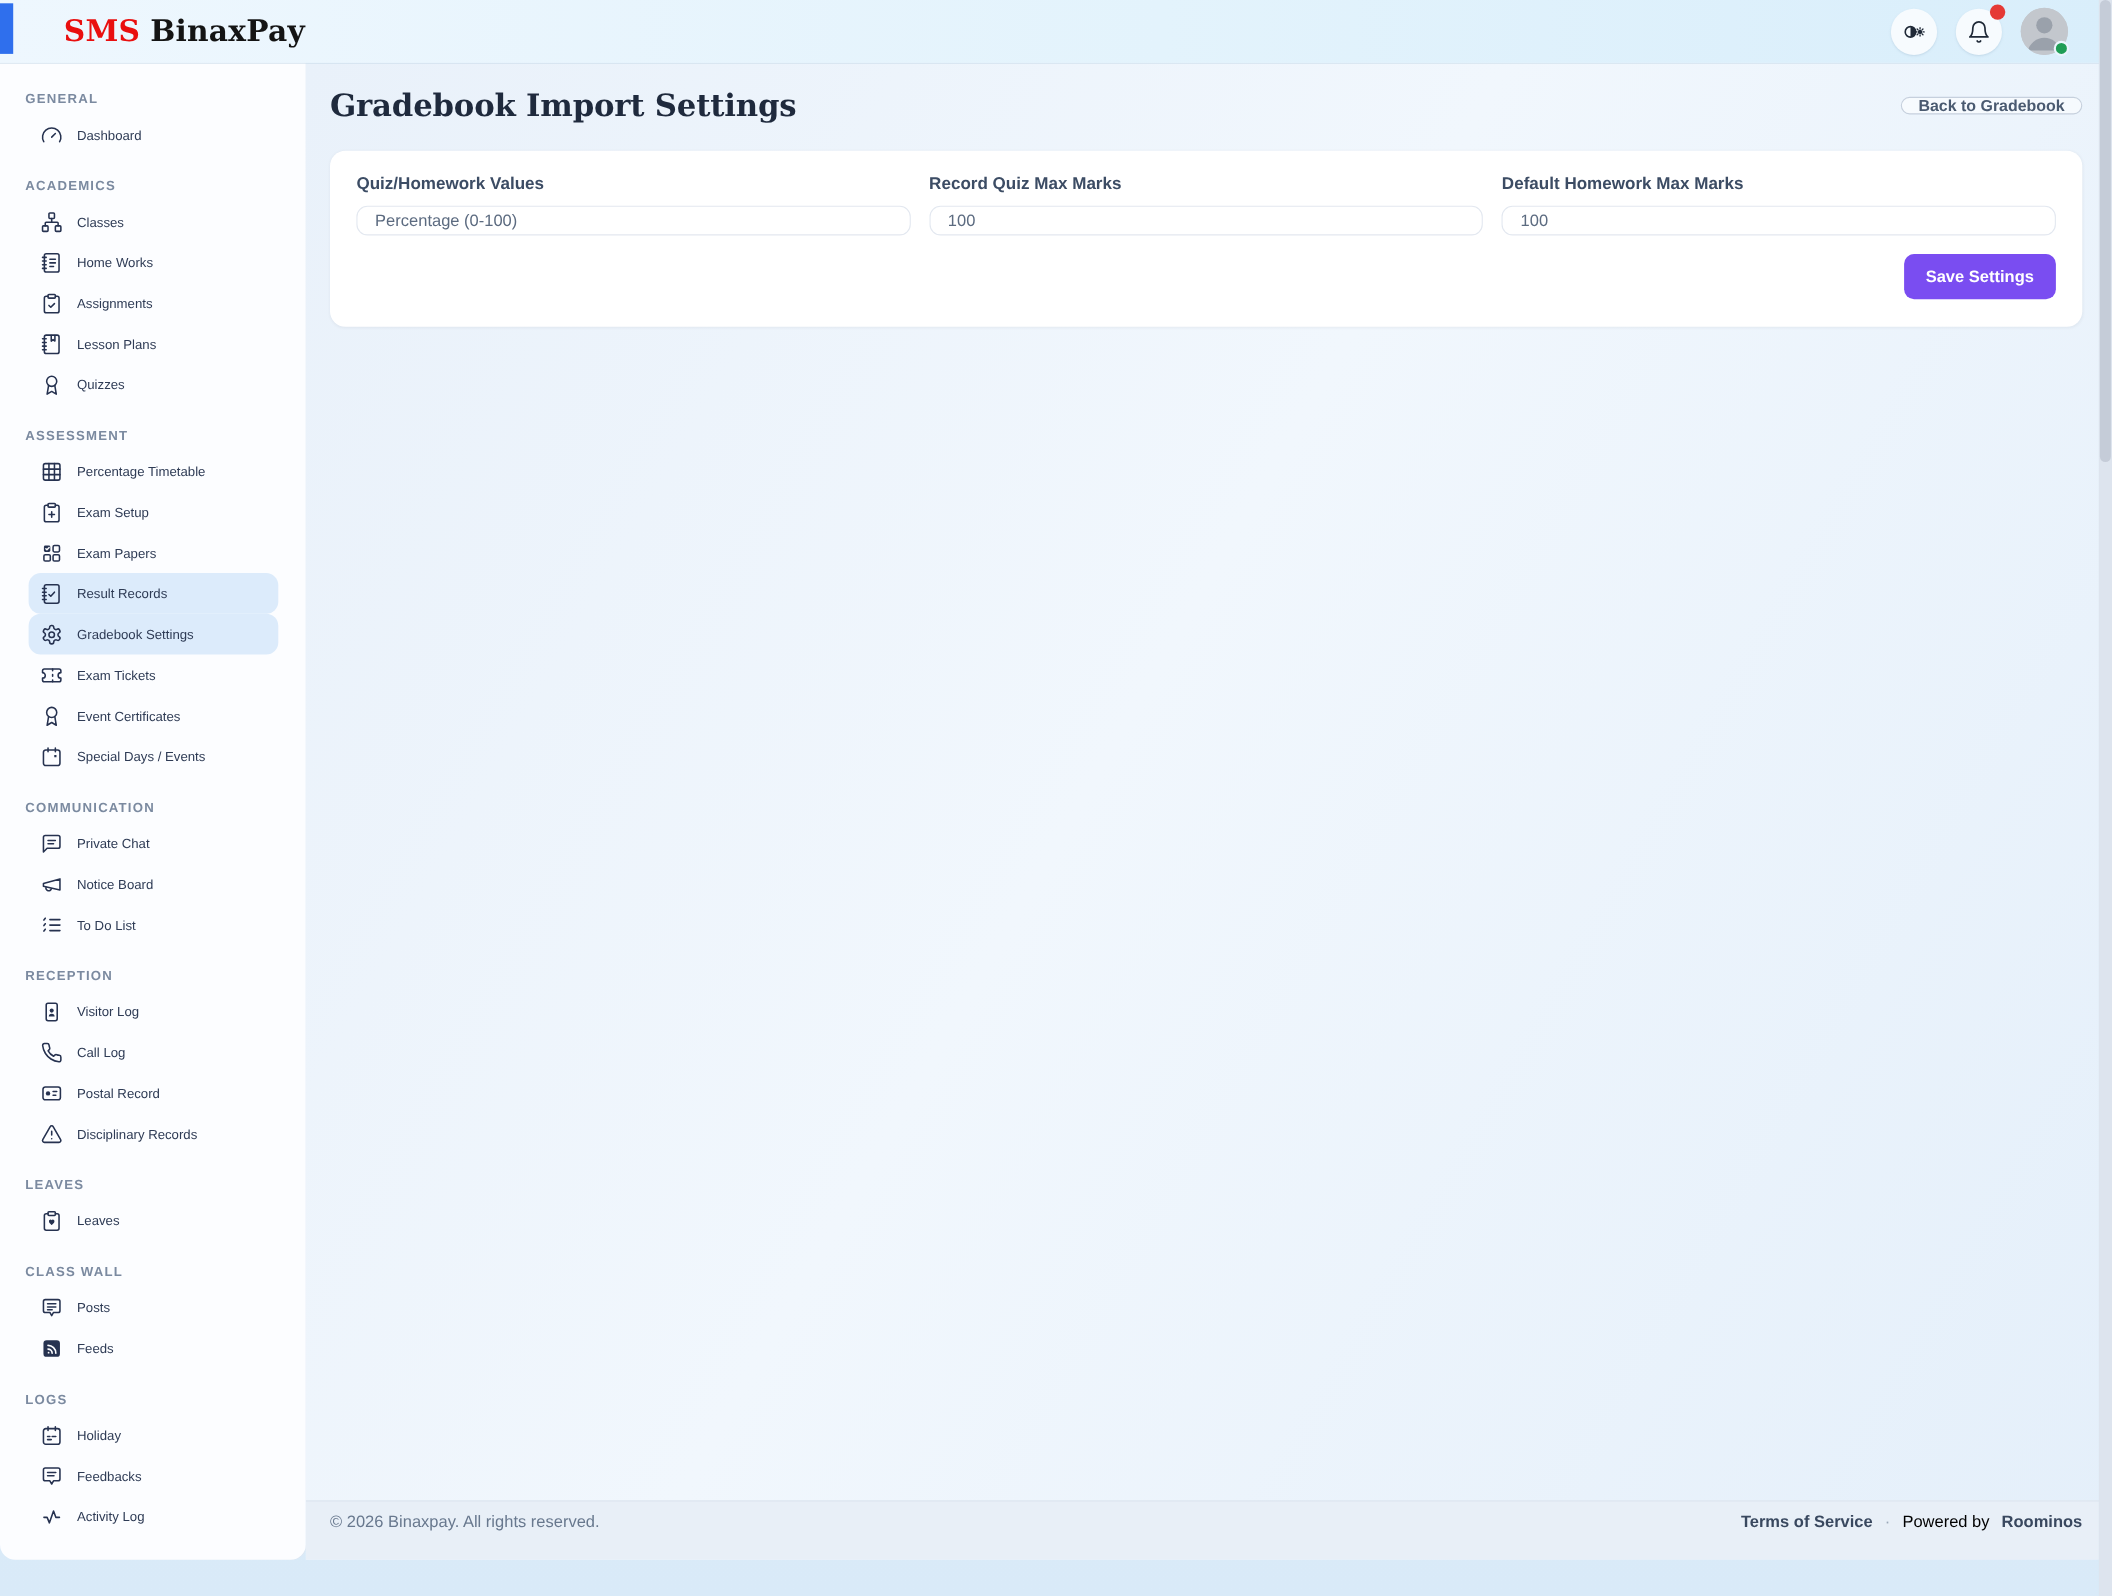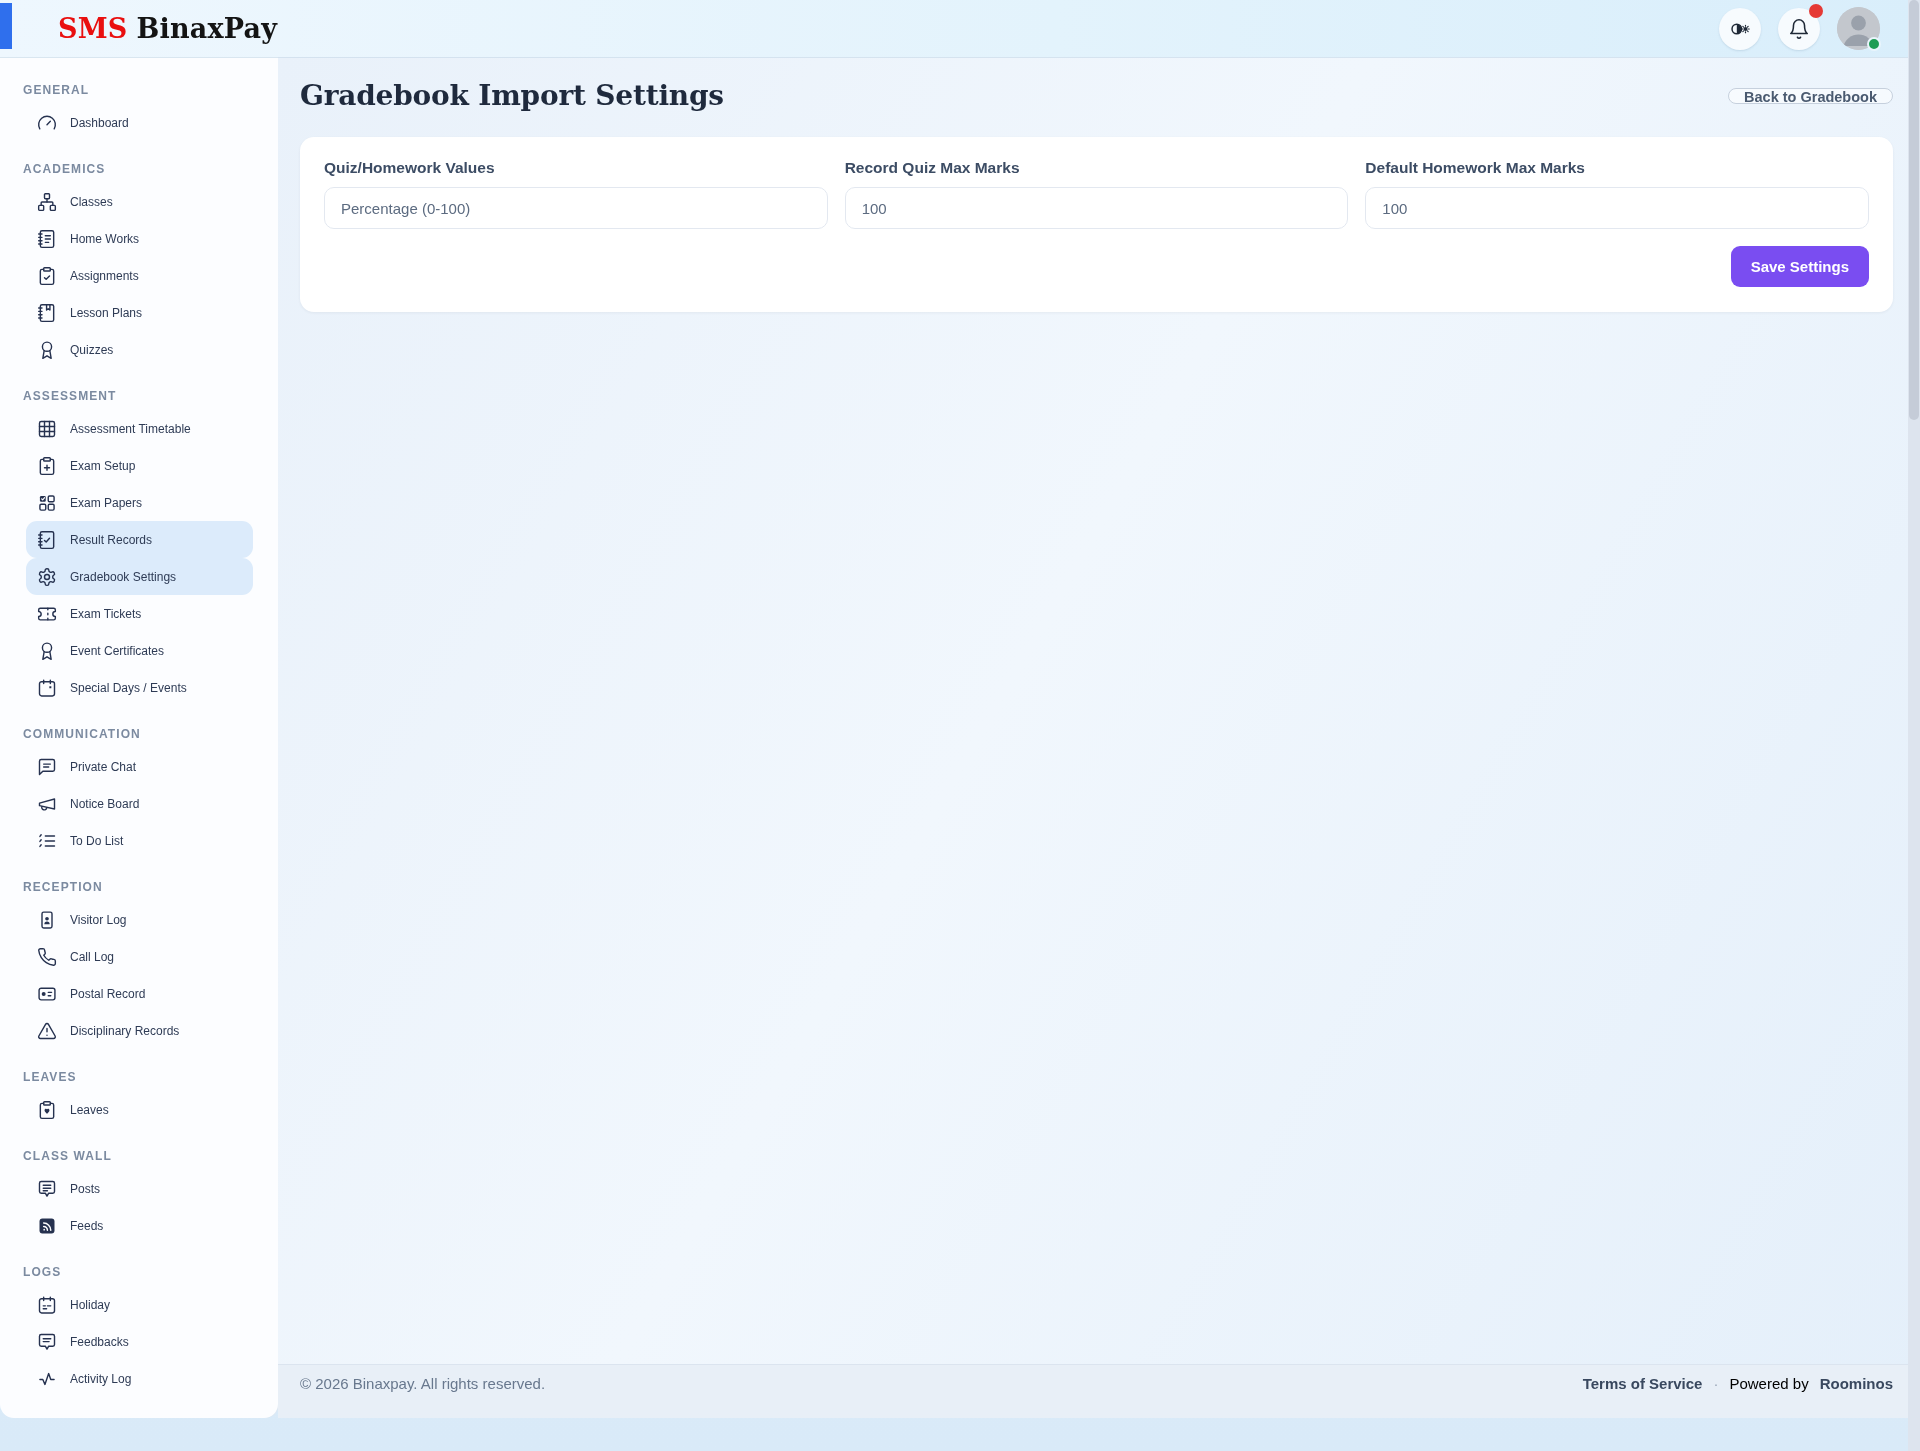--- a/index.html
+++ b/index.html
@@ -46,21 +46,21 @@
   .main { flex:1; padding:22px 27px 0 22px; }
   .page-head { display:flex; align-items:center; justify-content:space-between; margin-bottom:25px; }
   .page-title { font-family:"DejaVu Serif", serif; font-size:28px; font-weight:700; color:#1f2a3d; letter-spacing:-.2px; }
   .back-btn { border:1px solid #c6d0dd; background:rgba(255,255,255,.55); color:#4a5a70;
               font-family:"Liberation Sans", sans-serif; font-size:14.5px; font-weight:600;
               padding:0 15px; height:16px; border-radius:9px; cursor:pointer; }
 
   .card { background:#ffffff; border-radius:14px; padding:22px 24px 25px; box-shadow:0 1px 3px rgba(30,41,59,.06); }
   .fields-grid { display:grid; grid-template-columns:repeat(3,1fr); gap:17px; }
   .field-label { font-size:15.5px; font-weight:600; color:#3c4c64; margin-bottom:10px; }
-  .field-input { width:100%; height:42px; border:1px solid #e3e8f0; border-radius:10px; background:#fff;
+  .field-input { width:100%; height:27px; border:1px solid #e3e8f0; border-radius:10px; background:#fff;
                  padding:0 16px; font-family:"Liberation Sans", sans-serif; font-size:15px; color:#5c6b80; outline:none; }
   .save-row { display:flex; justify-content:flex-end; margin-top:17px; }
   .save-btn { background:#7a4df1; border:none; color:#ffffff; font-family:"Liberation Sans", sans-serif;
               font-size:15px; font-weight:700; height:41px; padding:0 20px; border-radius:9px; cursor:pointer; }
 
   
   .footer { height:54px; background:#e8eff7; border-top:1px solid #dbe4ef;
             display:flex; align-items:center; justify-content:space-between; padding:0 27px 16px 22px; font-size:15px; }
   .copyright { color:#68788e; }
   .footer-right { display:flex; align-items:center; gap:11px; }
@@ -181,21 +181,21 @@
       </div>
 
       <div class="sec-label">ASSESSMENT</div>
       <div class="nav-item">
         <span class="nav-icon">
             <svg viewBox="0 0 24 24">
               <rect x="3" y="3" width="18" height="18" rx="2"></rect>
               <path d="M3 9h18M3 15h18M9 3v18M15 3v18"></path>
             </svg>
           </span>
-        <span class="nav-label">Assessment Timetable</span>
+        <span class="nav-label">Percentage Timetable</span>
       </div>
       <div class="nav-item">
         <span class="nav-icon">
             <svg viewBox="0 0 24 24">
               <rect x="8" y="2" width="8" height="4" rx="1"></rect>
               <path d="M16 4h2a2 2 0 0 1 2 2v14a2 2 0 0 1-2 2H6a2 2 0 0 1-2-2V6a2 2 0 0 1 2-2h2"></path>
               <path d="M9 14h6M12 11v6"></path>
             </svg>
           </span>
         <span class="nav-label">Exam Setup</span>

